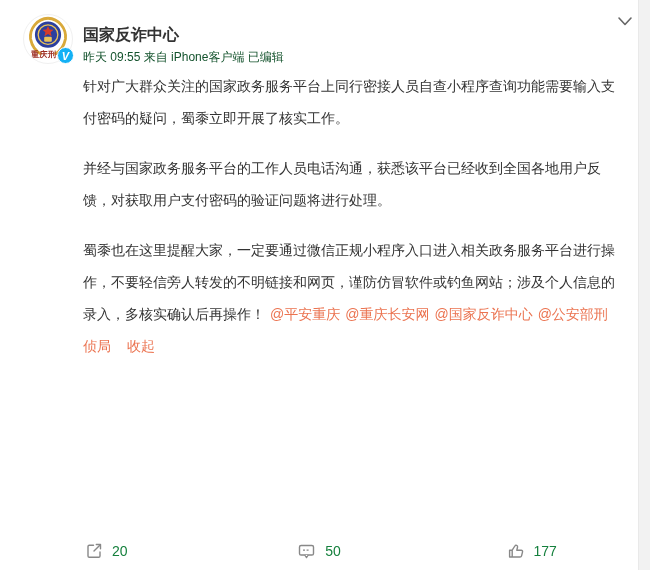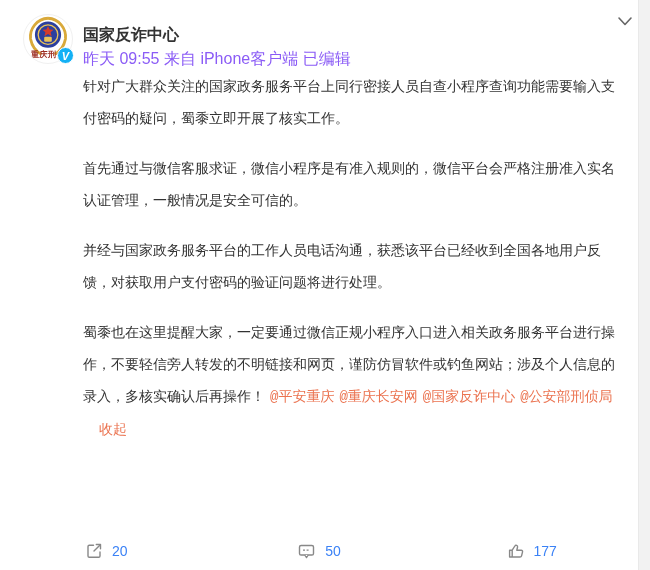--- a/index.html
+++ b/index.html
@@ -60,22 +60,22 @@
   .username {
     position: absolute;
     left: 83px; top: 25px;
     font-size: 16px;
     font-weight: bold;
     color: #333333;
   }
   .meta {
     position: absolute;
     left: 83px; top: 49px;
-    font-size: 16px;
-    color: #8b5cf6;
+    font-size: 12px;
+    color: #14532d;
   }
   .chevron {
     position: absolute;
     left: 617px; top: 14px;
     width: 16px; height: 12px;
     cursor: pointer;
   }
   
   .body-text {
     position: absolute;
@@ -86,41 +86,41 @@
     color: #333333;
     word-break: break-all;
   }
   .body-text p { margin: 0 0 18px 0; }
   .body-text p:last-child { margin-bottom: 0; }
   a.mention, a.collapse {
     color: #eb7350;
     text-decoration: none;
     cursor: pointer;
   }
-  a.mention { margin-left: 5px; font-family: Liberation Mono, monospace; }
+  a.mention { margin-left: 5px; }
   a.collapse { margin-left: 16px; }
   
   .toolbar {
     position: absolute;
     left: 0; top: 531px;
     width: 638px; height: 39px;
     display: flex;
     align-items: center;
   }
   .tool {
     flex: 1;
     display: flex;
     align-items: center;
     justify-content: center;
     gap: 9px;
     cursor: pointer;
   }
   .tool .count {
     font-size: 14px;
-    color: #3b82f6;
+    color: #15803d;
   }
   .tool svg { display: block; }
 </style>
 </head>
 <body>
 
 <div class="card">
 
   <div class="avatar">
     <svg width="48" height="48" viewBox="0 0 44 44">
@@ -139,21 +139,20 @@
   <div class="meta">昨天 09:55 来自 iPhone客户端 已编辑</div>
 
   <div class="chevron">
     <svg width="16" height="12" viewBox="0 0 16 12">
       <polyline points="2,2 8,8.5 14,2" fill="none" stroke="#666666" stroke-width="1.6" stroke-linecap="round" stroke-linejoin="round"></polyline>
     </svg>
   </div>
 
   <div class="body-text">
     <p>针对广大群众关注的国家政务服务平台上同行密接人员自查小程序查询功能需要输入支付密码的疑问，蜀黍立即开展了核实工作。</p>
-    <p>首先通过与微信客服求证，微信小程序是有准入规则的，微信平台会严格注册准入实名认证管理，一般情况是安全可信的。</p>
     <p>并经与国家政务服务平台的工作人员电话沟通，获悉该平台已经收到全国各地用户反馈，对获取用户支付密码的验证问题将进行处理。</p>
     <p><span>蜀黍也在这里提醒大家，一定要通过微信正规小程序入口进入相关政务服务平台进行操作，不要轻信旁人转发的不明链接和网页，谨防仿冒软件或钓鱼网站；涉及个人信息的录入，多核实确认后再操作！</span><a class="mention">@平安重庆</a><a class="mention">@重庆长安网</a><a class="mention">@国家反诈中心</a><a class="mention">@公安部刑侦局</a><a class="collapse">收起</a></p>
   </div>
 
   <div class="toolbar">
     <div class="tool">
       <svg width="18" height="18" viewBox="0 0 18 18">
         <path d="M15 10 V14 a1.3 1.3 0 0 1 -1.3 1.3 H4.3 A1.3 1.3 0 0 1 3 14 V4.6 a1.3 1.3 0 0 1 1.3 -1.3 H8.5" fill="none" stroke="#888888" stroke-width="1.4" stroke-linecap="round"></path>
         <line x1="9" y1="9" x2="15.3" y2="2.7" stroke="#888888" stroke-width="1.4" stroke-linecap="round"></line>
         <polyline points="11.3,2.5 15.5,2.5 15.5,6.7" fill="none" stroke="#888888" stroke-width="1.4" stroke-linecap="round" stroke-linejoin="round"></polyline>

